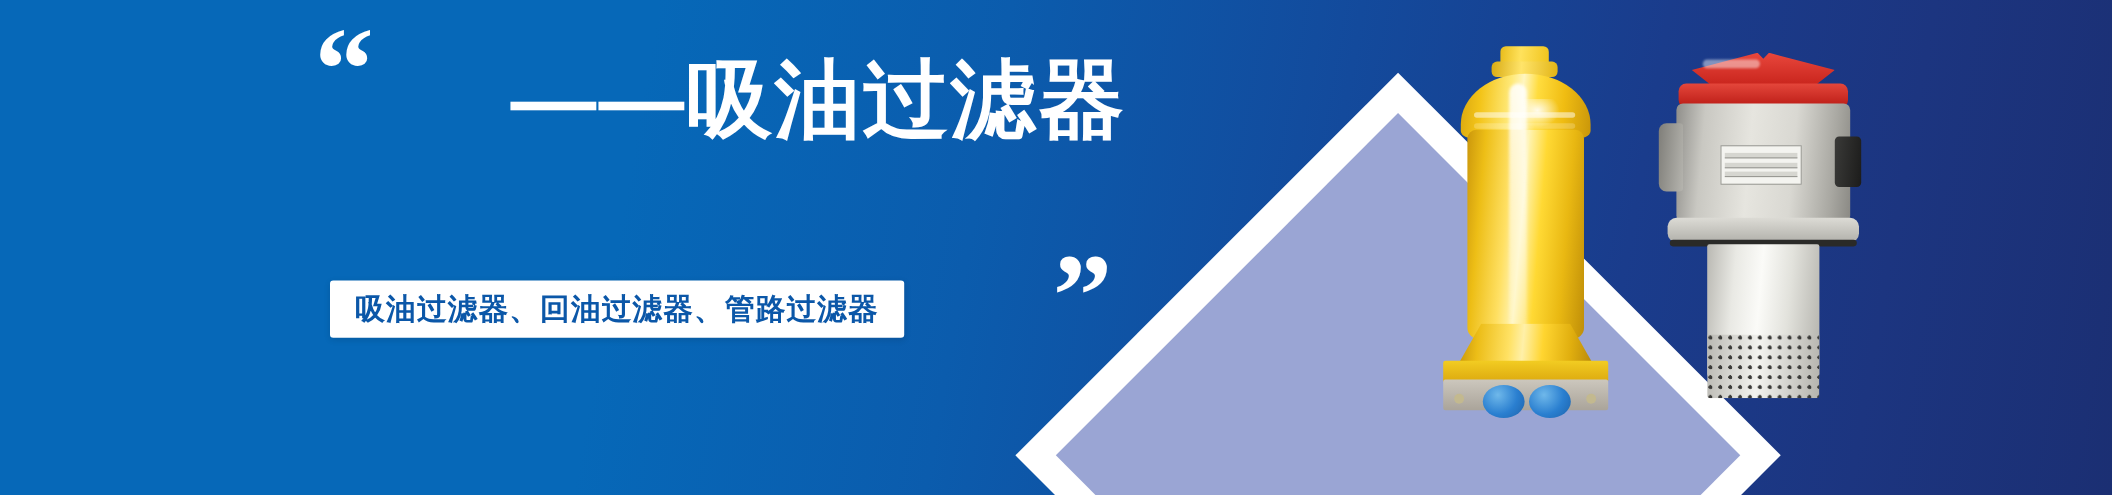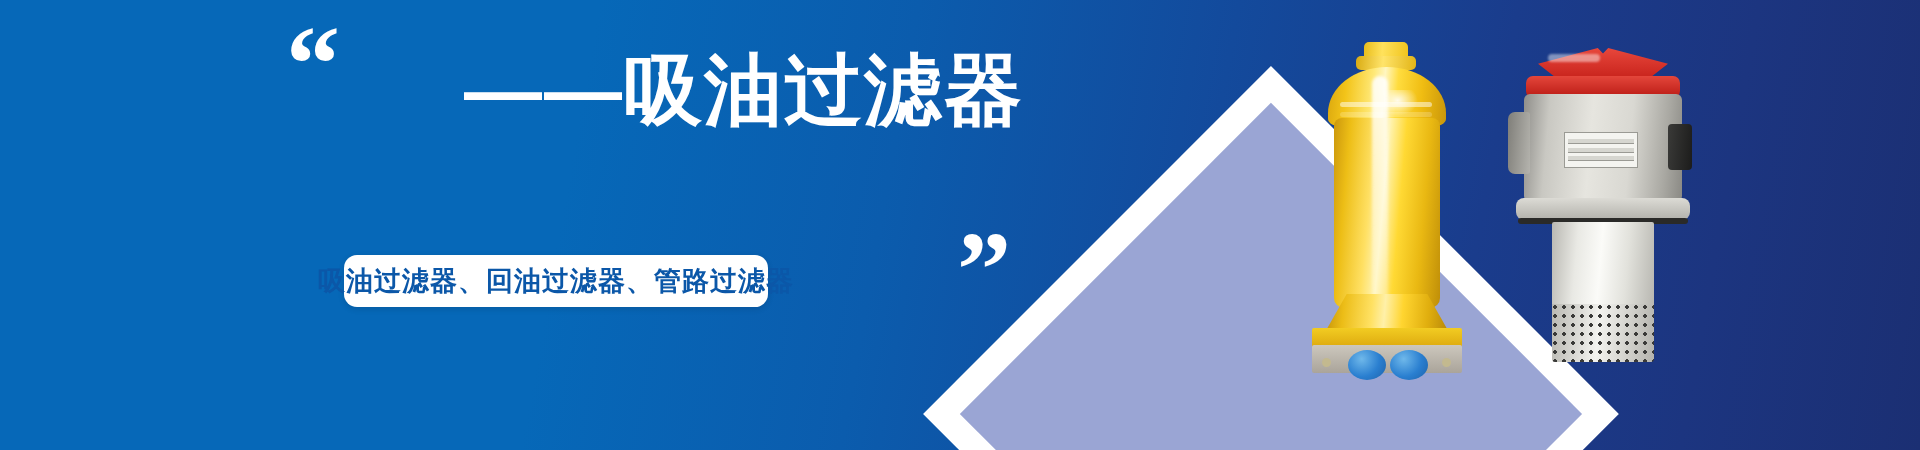--- a/index.html
+++ b/index.html
@@ -202,26 +202,25 @@
     line-height:1.08;
     letter-spacing:2px;
     white-space:nowrap;
   }
   .headline .line1{display:block;text-align:left;}
   .headline .line2{display:block;text-align:right;padding-right:6px;}
 
   .subtitle-box{
     position:absolute;
     left:300px;top:255px;
-    width:424px;height:52px;
+    width:522px;height:52px;
     background:#ffffff;
-    border-radius:13px;
+    border-radius:3px;
     display:flex;align-items:center;justify-content:center;
     box-shadow:0 2px 6px rgba(0,0,0,.12);
-    margin-left:44px;
   }
   .subtitle-text{
     color:#0b57a8;
     font-size:27px;
     font-weight:700;
     letter-spacing:1px;
     white-space:nowrap;
   }
 </style>
 </head>

